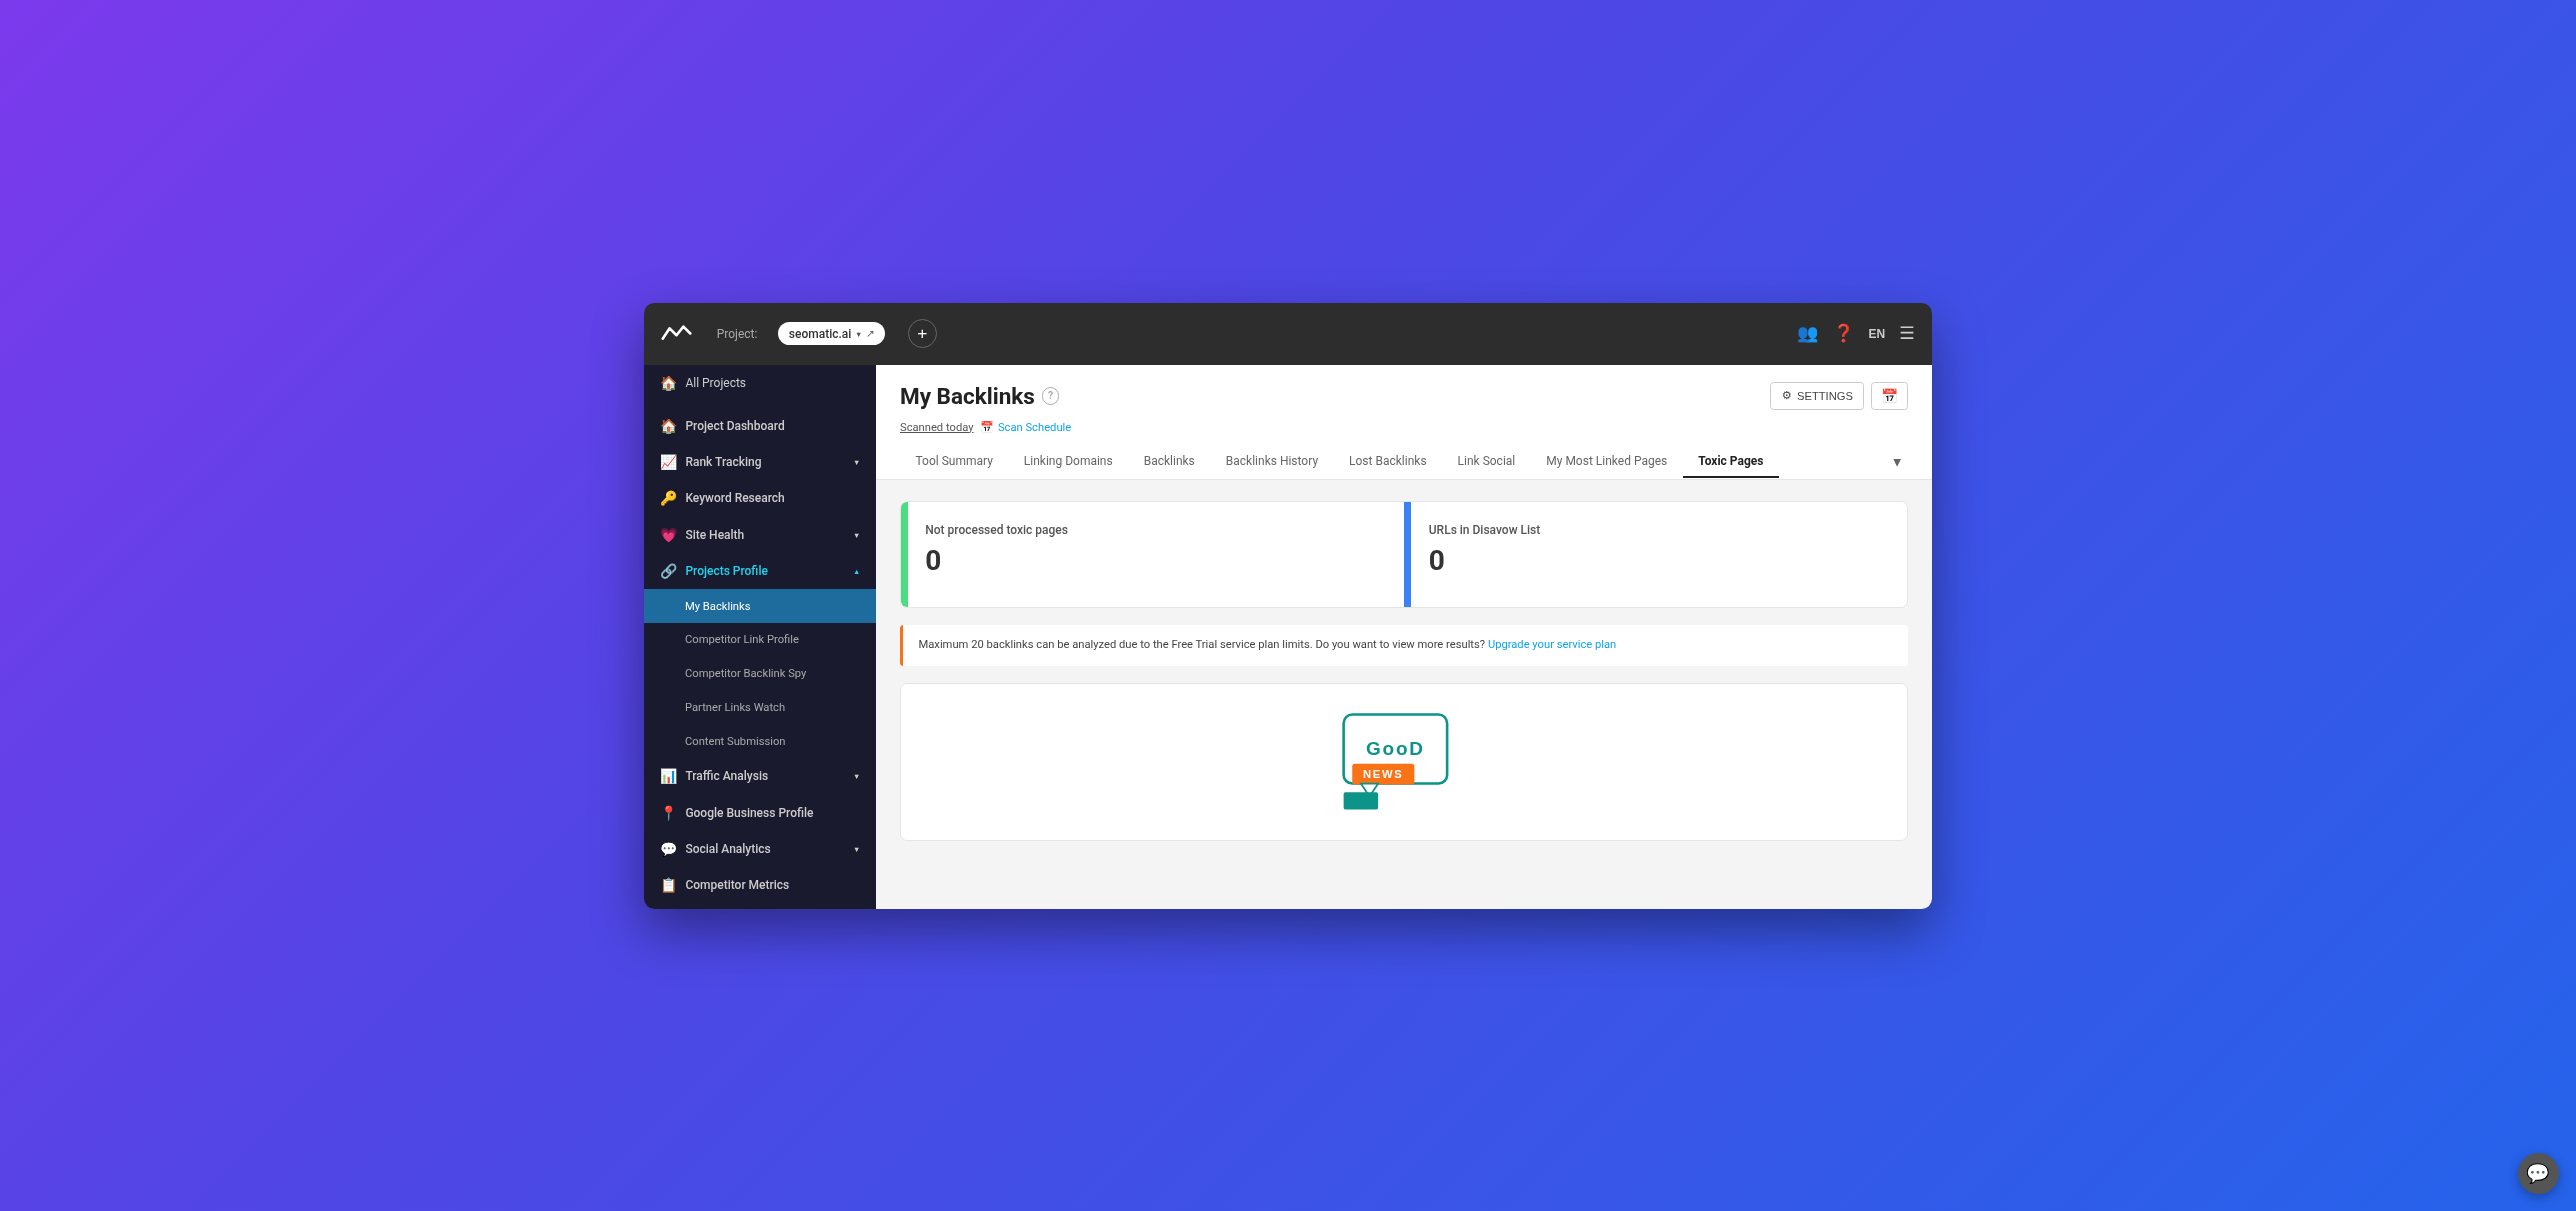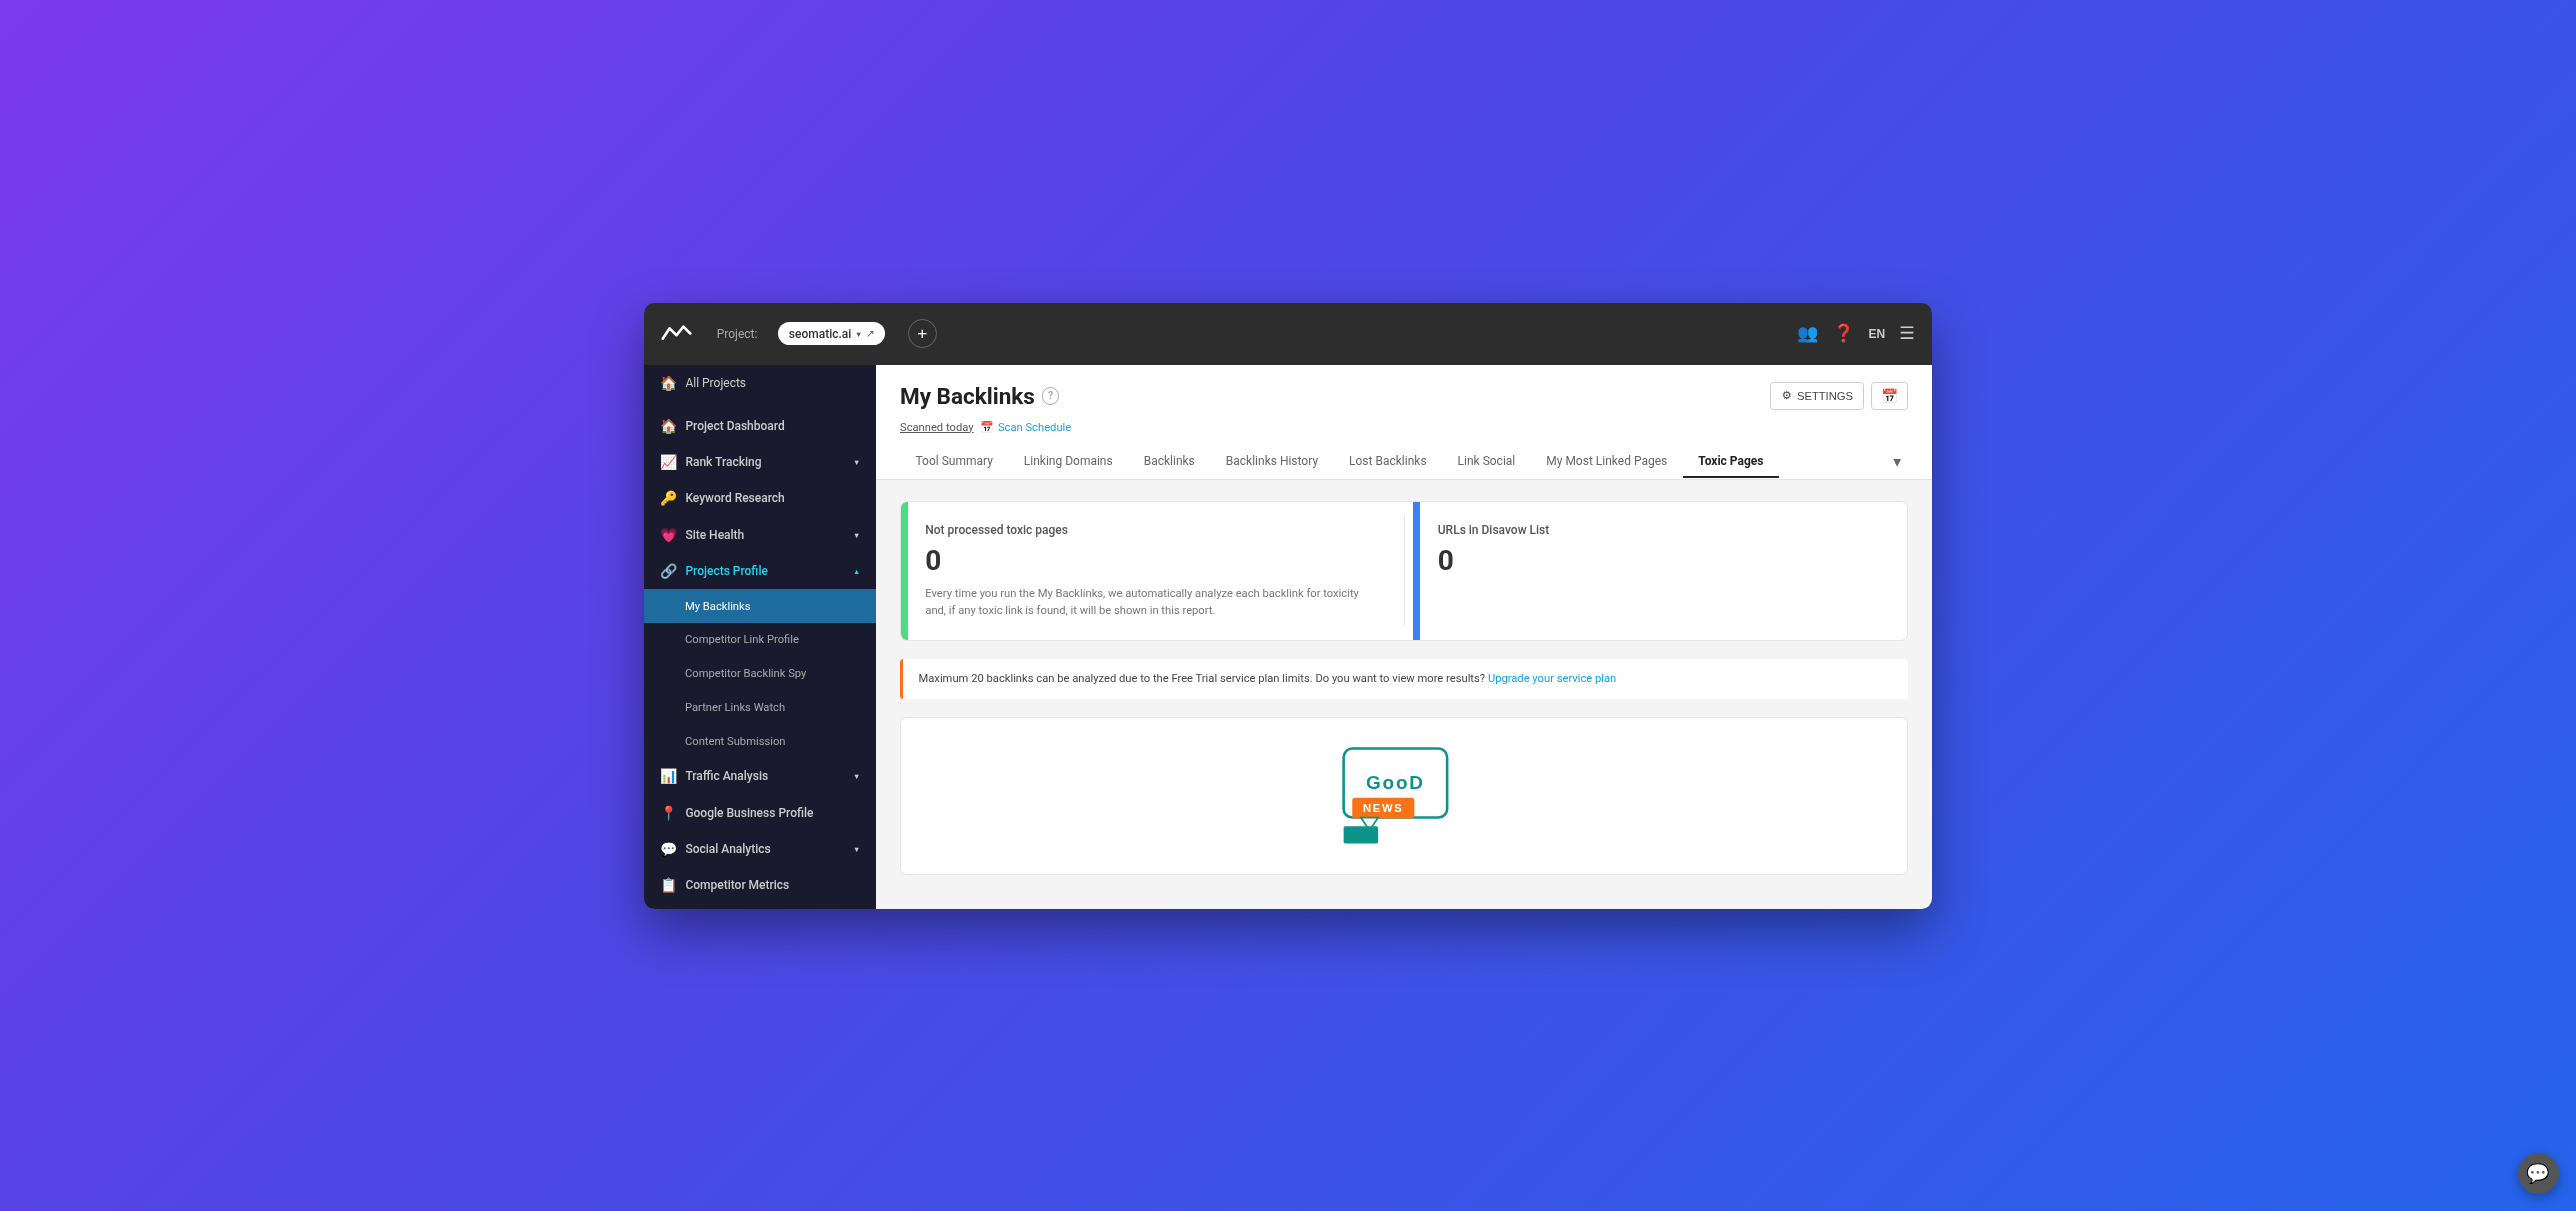--- a/index.html
+++ b/index.html
@@ -263,21 +263,21 @@
       margin-left: auto;
     }
     
     .content-body {
       padding: 21px 24px;
       flex: 1;
     }
     
     .cards-row {
       display: flex;
-      gap: 9px;
+      gap: 0;
       background: white;
       border-radius: 7px;
       overflow: hidden;
       margin-bottom: 17.3px;
       border: 0.9px solid #e5e5e5;
     }
     .stat-card {
       display: flex;
       flex: 1;
       padding: 0;
@@ -514,21 +514,20 @@
       </div>
 
       <div class="content-body">
 
         <div class="cards-row">
           <div class="stat-card">
             <div class="card-stripe green"></div>
             <div class="card-content">
               <div class="card-label">Not processed toxic pages</div>
               <div class="card-value">0</div>
-              <div class="card-desc">Every time you run the My Backlinks, we automatically analyze each backlink for toxicity and, if any toxic link is found, it will be shown in this report.</div>
             </div>
           </div>
           <div class="card-separator"></div>
           <div class="stat-card">
             <div class="card-stripe blue"></div>
             <div class="card-content">
               <div class="card-label">URLs in Disavow List</div>
               <div class="card-value">0</div>
             </div>
           </div>

